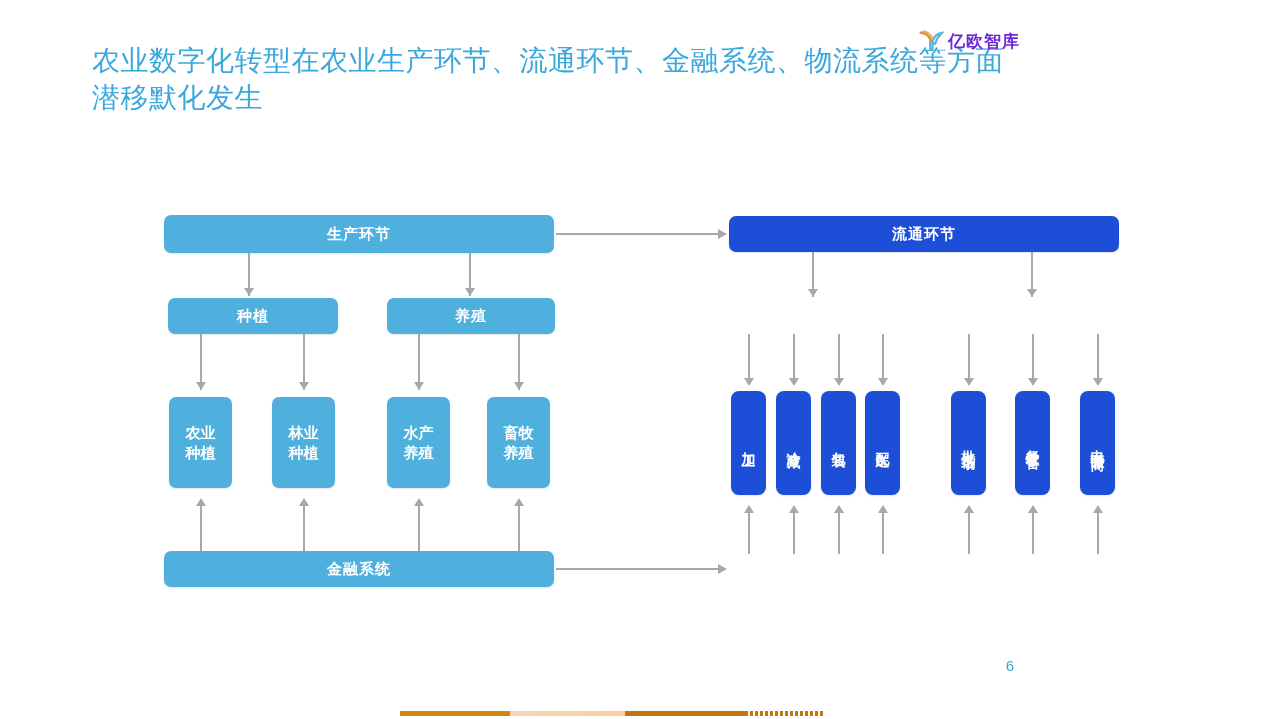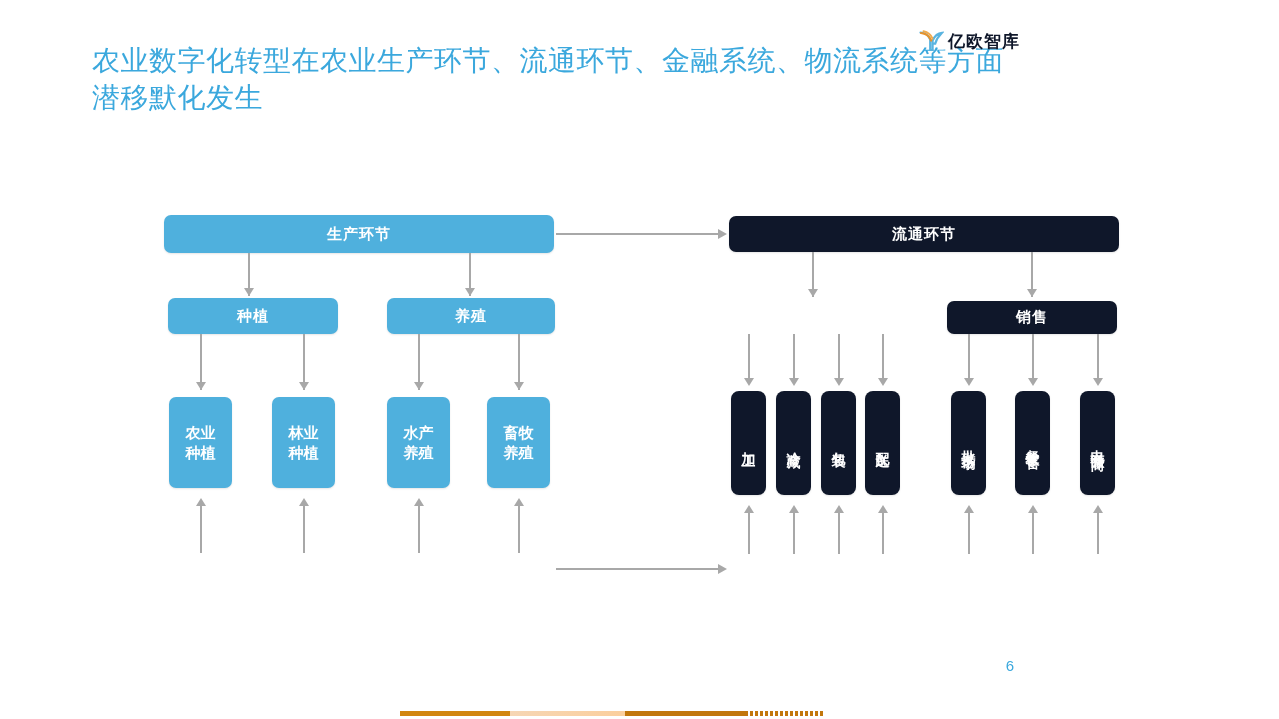--- a/index.html
+++ b/index.html
@@ -11,21 +11,21 @@
   .slide{position:absolute;left:4px;top:0;width:1038px;height:719px;}
 
   
   #page-title{
     position:absolute;left:88px;top:42px;width:920px;
     font-size:28px;line-height:37px;font-weight:400;
     color:#3ba8dd;letter-spacing:.5px;
   }
   #logo{position:absolute;right:22px;top:28px;display:flex;align-items:center;gap:4px;}
   #logo .mark{width:26px;height:26px;position:relative;display:block;}
-  #logo .wordmark{font-size:17px;font-weight:700;color:#0f172a;letter-spacing:1px;}
+  #logo .wordmark{font-size:17px;font-weight:700;color:#6d28d9;letter-spacing:1px;}
 
   
   #page-number{
     position:absolute;right:28px;top:657px;font-size:15px;color:#3ba8dd;
   }
 
   
   #bottom-bar{position:absolute;left:396px;top:711px;width:424px;height:5px;display:flex;}
   #bottom-bar .seg{height:100%;}
   .seg-a{flex:0 0 110px;background:#d2860f;}
@@ -34,21 +34,21 @@
   .seg-d{flex:1;background:repeating-linear-gradient(90deg,#c2770c 0 3px,#ffffff 3px 5px);}
 
   
   .box{
     position:absolute;box-sizing:border-box;border-radius:7px;
     display:flex;align-items:center;justify-content:center;
     color:#ffffff;font-weight:700;text-align:center;
     box-shadow:0 1px 2px rgba(0,0,0,.10);
   }
   .dark{background:#4fb0dd;}
-  .light{background:#0f172a;}
+  .light{background:#1d4ed8;}
   .box.t16{font-size:15px;letter-spacing:1px;}
   .box.stack{flex-direction:column;line-height:20px;font-size:15px;text-align:right;}
   .box.vert{
     writing-mode:vertical-rl;text-orientation:upright;
     font-size:14px;line-height:19px;letter-spacing:2px;
     border-radius:8px;
   }
 
   
   .conn{position:absolute;background:#a8a8a8;}
@@ -114,21 +114,20 @@
     <span>养殖</span>
   </div>
 
   <div class="box light t16" style="left:725px;top:216px;width:390px;height:36px;">流通环节</div>
 
   <div class="conn vline" style="left:808px;top:252px;height:45px;"></div>
   <div class="arw arw-down" style="left:804px;top:289px;"></div>
   <div class="conn vline" style="left:1027px;top:252px;height:45px;"></div>
   <div class="arw arw-down" style="left:1023px;top:289px;"></div>
 
-  <div class="box light t16" style="left:943px;top:301px;width:170px;height:33px;">销售</div>
 
   <div class="conn vline" style="left:744px;top:334px;height:50px;"></div>
   <div class="arw arw-down" style="left:740px;top:378px;"></div>
   <div class="conn vline" style="left:789px;top:334px;height:50px;"></div>
   <div class="arw arw-down" style="left:785px;top:378px;"></div>
   <div class="conn vline" style="left:834px;top:334px;height:50px;"></div>
   <div class="arw arw-down" style="left:830px;top:378px;"></div>
   <div class="conn vline" style="left:878px;top:334px;height:50px;"></div>
   <div class="arw arw-down" style="left:874px;top:378px;"></div>
 
@@ -171,20 +170,21 @@
   <div class="arw arw-up" style="left:830px;top:505px;"></div>
   <div class="conn vline" style="left:878px;top:512px;height:42px;"></div>
   <div class="arw arw-up" style="left:874px;top:505px;"></div>
   <div class="conn vline" style="left:964px;top:512px;height:42px;"></div>
   <div class="arw arw-up" style="left:960px;top:505px;"></div>
   <div class="conn vline" style="left:1028px;top:512px;height:42px;"></div>
   <div class="arw arw-up" style="left:1024px;top:505px;"></div>
   <div class="conn vline" style="left:1093px;top:512px;height:42px;"></div>
   <div class="arw arw-up" style="left:1089px;top:505px;"></div>
 
+  <div class="box dark t16" style="left:160px;top:551px;width:390px;height:36px;">金融系统</div>
 
   <div id="page-number">6</div>
 
   <div id="bottom-bar">
     <span class="seg seg-a"></span>
     <span class="seg seg-b"></span>
     <span class="seg seg-c"></span>
     <span class="seg seg-d"></span>
   </div>
 

